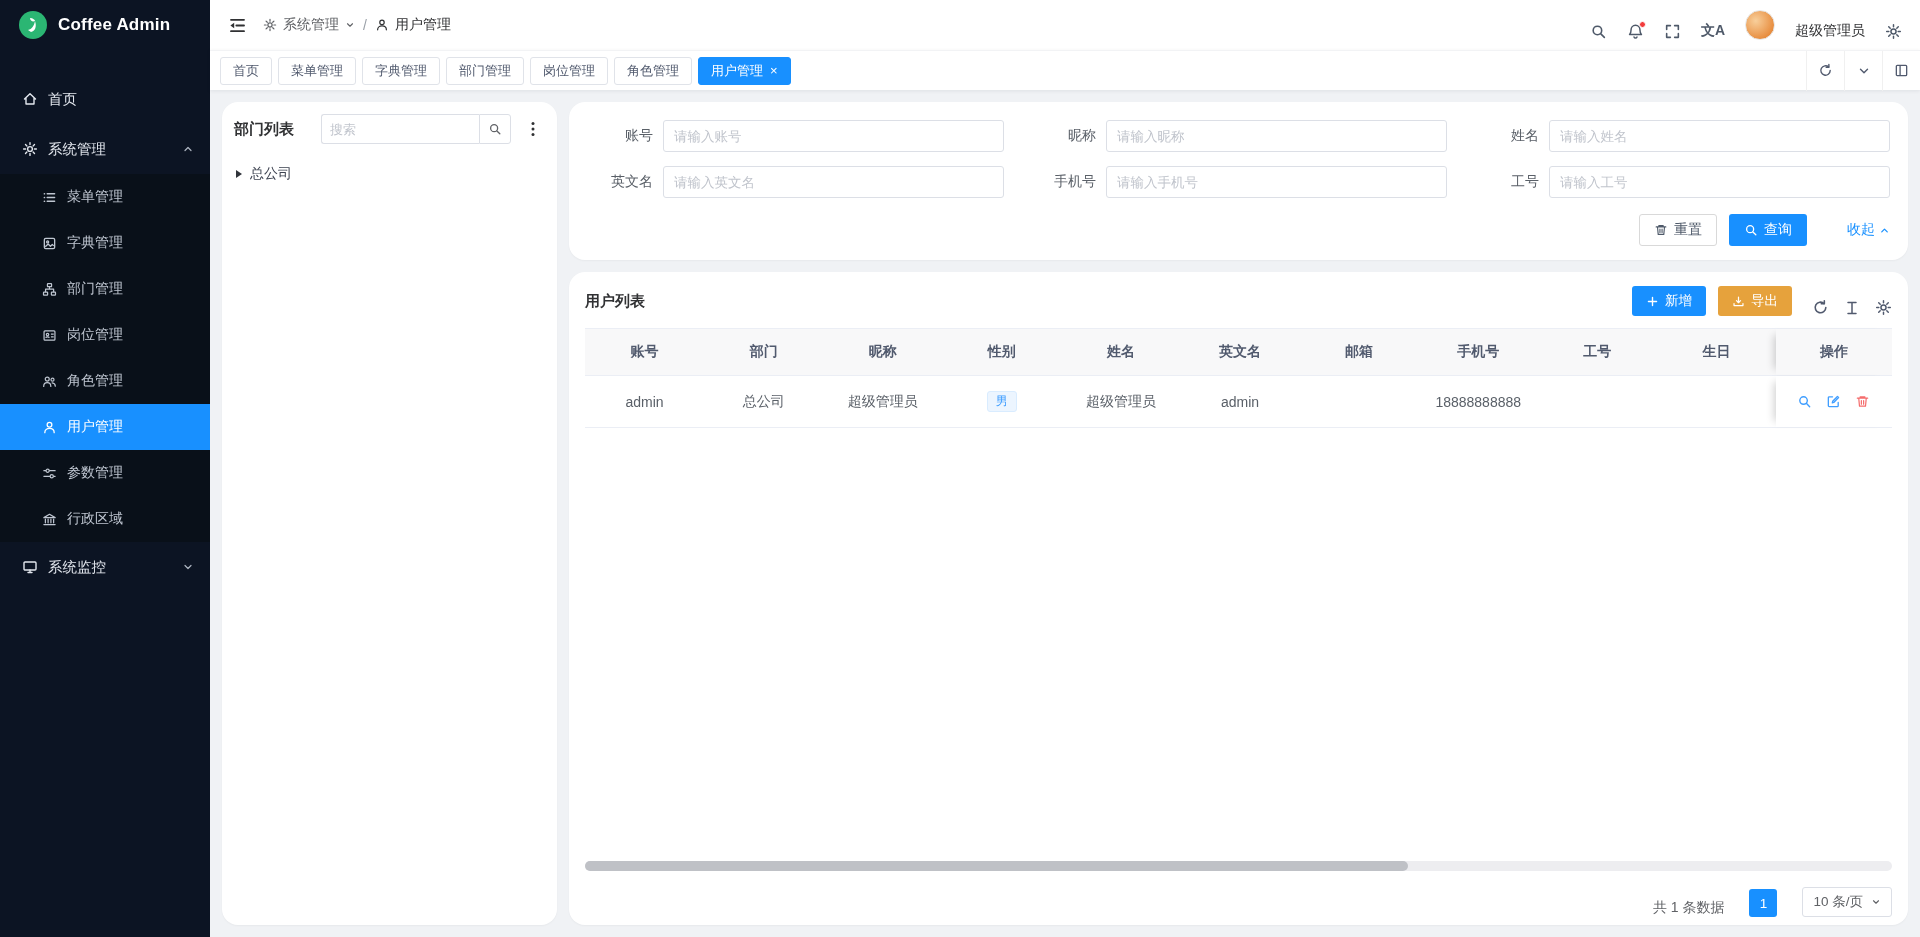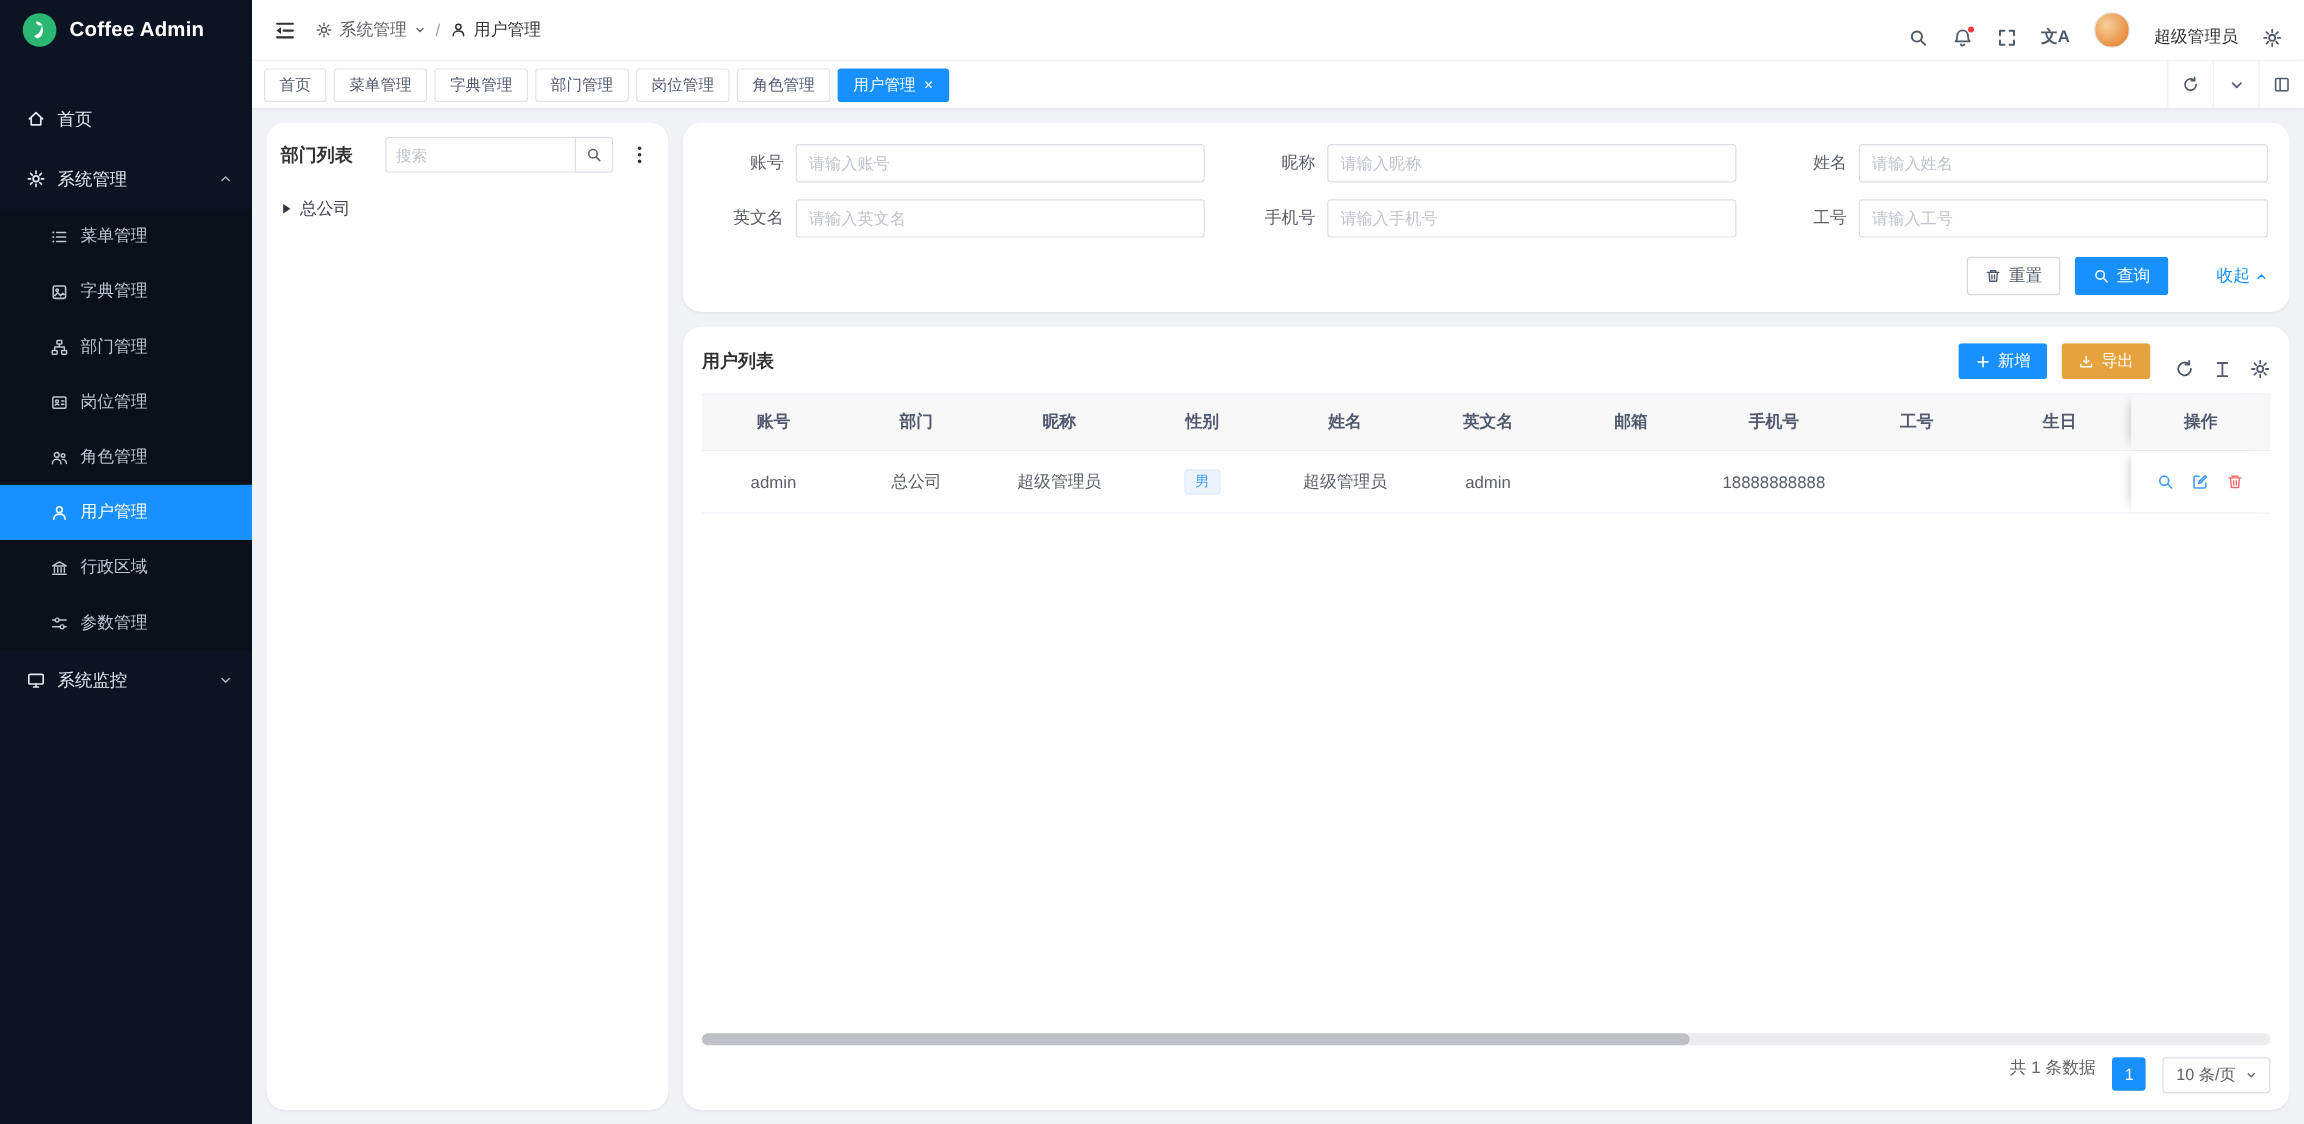--- a/index.html
+++ b/index.html
@@ -99,21 +99,21 @@
   .op-icons { display:flex; align-items:center; gap:14px; }
   .op-icons .icon { cursor:pointer; }
   .op-view, .op-edit { color:#409eff; }
   .op-delete { color:#f56c6c; }
   .tag { background:#ecf5ff; border:1px solid #d9ecff; color:#409eff; border-radius:3px; font-size:12px; padding:2px 8px; line-height:1.2; }
 
   .tbl-spacer { flex:1; }
   .hscroll { height:10px; background:#ededf0; border-radius:5px; position:relative; margin-bottom:10px; }
   .hscroll-thumb { position:absolute; left:0; top:0; height:10px; width:63%; background:#bfc1c6; border-radius:5px; cursor:pointer; }
 
-  .pagination { display:flex; align-items:flex-start; justify-content:flex-end; gap:14px; height:36px; color:#606266; }
+  .pagination { display:flex; align-items:flex-end; justify-content:flex-end; gap:25px; height:36px; color:#606266; }
   .page-num { width:28px; height:28px; border-radius:3px; background:#1890ff; color:#fff; display:flex; align-items:center; justify-content:center; font-size:13.5px; cursor:pointer; }
   .page-size { height:30px; border:1px solid #dcdfe6; border-radius:3px; display:flex; align-items:center; gap:8px; padding:0 10px; font-size:13.5px; color:#606266; cursor:pointer; background:#fff; }
 
   svg { display:block; }
 </style>
 </head>
 <body>
 
 <div class="app">
 
@@ -212,36 +212,36 @@
           <span class="icon">
             <svg width="15" height="15" viewBox="0 0 16 16" stroke="currentColor" fill="none" stroke-width="1.4" stroke-linecap="round">
                 <circle cx="8" cy="5" r="2.5"></circle>
                 <path d="M3 13.5c0-3 2.3-4.5 5-4.5s5 1.5 5 4.5"></path>
               </svg>
           </span>
           <span>用户管理</span>
         </div>
         <div class="menu-item">
           <span class="icon">
-            <svg width="15" height="15" viewBox="0 0 16 16" stroke="currentColor" fill="none" stroke-width="1.3" stroke-linejoin="round" stroke-linecap="round">
-                <path d="M2 6l6-3.6L14 6H2z"></path>
-                <path d="M3.6 7.5v4M6.5 7.5v4M9.5 7.5v4M12.4 7.5v4M2 13.4h12"></path>
-              </svg>
-          </span>
-          <span>行政区域</span>
-        </div>
-        <div class="menu-item">
-          <span class="icon">
             <svg width="15" height="15" viewBox="0 0 16 16" stroke="currentColor" fill="none" stroke-width="1.3" stroke-linecap="round">
                 <path d="M2 5h12M2 11h12"></path>
                 <circle cx="6" cy="5" r="1.7" fill="#091019"></circle>
                 <circle cx="10.4" cy="11" r="1.7" fill="#091019"></circle>
               </svg>
           </span>
           <span>参数管理</span>
+        </div>
+        <div class="menu-item">
+          <span class="icon">
+            <svg width="15" height="15" viewBox="0 0 16 16" stroke="currentColor" fill="none" stroke-width="1.3" stroke-linejoin="round" stroke-linecap="round">
+                <path d="M2 6l6-3.6L14 6H2z"></path>
+                <path d="M3.6 7.5v4M6.5 7.5v4M9.5 7.5v4M12.4 7.5v4M2 13.4h12"></path>
+              </svg>
+          </span>
+          <span>行政区域</span>
         </div>
       </div>
 
       <div class="menu-item">
         <span class="icon">
           <svg width="16" height="16" viewBox="0 0 16 16" stroke="currentColor" fill="none" stroke-width="1.4" stroke-linecap="round" stroke-linejoin="round">
               <rect x="2" y="3" width="12" height="8" rx="1"></rect>
               <path d="M6 13.5h4M8 11v2.5"></path>
             </svg>
         </span>

